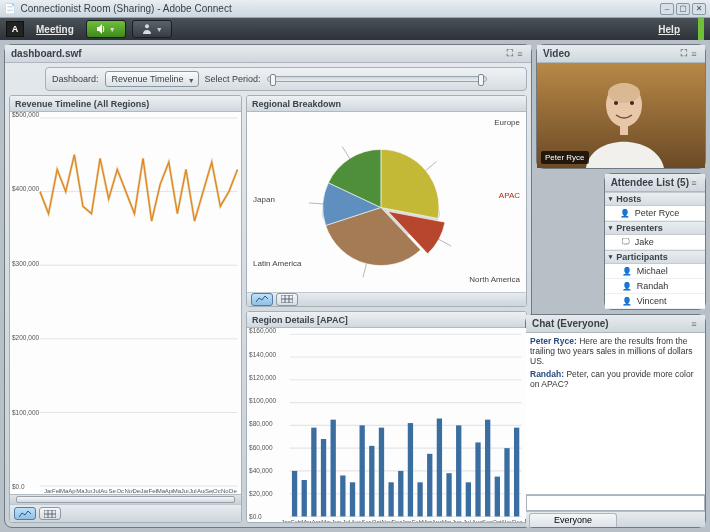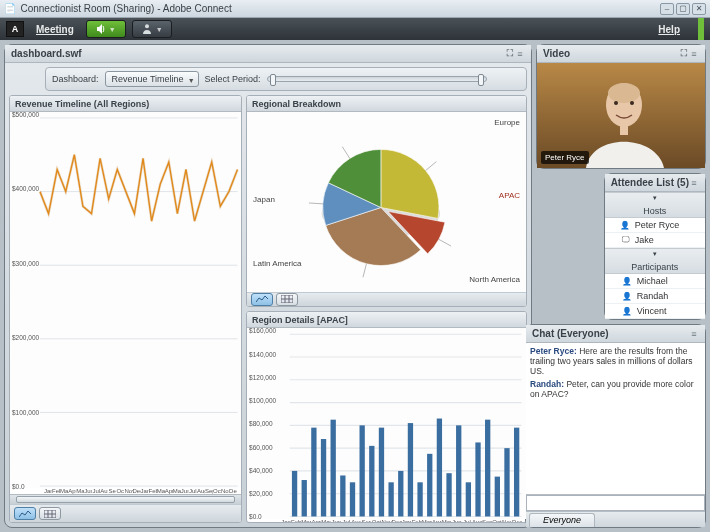--- a/index.html
+++ b/index.html
@@ -47,32 +47,32 @@
   .scroll-strip { height:10px; background:linear-gradient(#dfe5e9,#c8d0d6); border-top:1px solid #b3bcc3; position:relative;}
   .scroll-strip .thumb { position:absolute; top:1px; bottom:1px; background:linear-gradient(#f3f6f8,#d2dade); border:1px solid #97a1a9; border-radius:2px;}
   
   .pie-label { position:absolute; font-size:8px; color:#444; }
   
   .video-box { height:125px; }
   .video-body { flex:1; background:#111; position:relative;}
   .avatar-plate { position:absolute; left:4px; bottom:4px; background:rgba(0,0,0,.7); color:#fff; font-size:8px; padding:2px 4px; border-radius:2px;}
   .attendee-box { }
   .att-body { background:#fff; font-size:9px; color:#333;}
-  .att-group { background:linear-gradient(#e9edf0,#d6dde2); border-top:1px solid #c3cbd1; border-bottom:1px solid #c3cbd1; padding:1px 4px; font-weight:normal; color:#3a4249; cursor:pointer; display:flex; align-items:center; gap:4px;flex-direction:column;}
+  .att-group { background:linear-gradient(#e9edf0,#d6dde2); border-top:1px solid #c3cbd1; border-bottom:1px solid #c3cbd1; padding:1px 4px; font-weight:bold; color:#3a4249; cursor:pointer; display:flex; align-items:center; gap:4px;}
   .att-group .tri { font-size:7px;}
   .att-item { padding:2px 4px 2px 16px; display:flex; align-items:center; gap:4px; border-bottom:1px solid #edf0f2; cursor:pointer;}
   .att-item.indent2 { padding-left:18px;}
   .att-icon { width:10px; height:10px; display:inline-flex; align-items:center; justify-content:center; font-size:8px;}
   .chat-box { flex:1; min-height:0;}
   .chat-body { flex:1; background:#fff; padding:3px 4px; font-size:8.5px; color:#333; overflow:hidden;}
   .chat-body b { color:#2a4a80;}
   .chat-input-row { display:flex; border-top:1px solid #b6bec5;}
   .chat-input { flex:1; height:16px; border:1px solid #aab3bb; background:#fff;}
   .tabbar { height:16px; background:linear-gradient(#e6ebee,#cfd7dd); border-top:1px solid #b6bec5; display:flex;}
-  .tab { font-size:9px; padding:1px 13px; border:1px solid #aeb7bf; border-bottom:none; background:linear-gradient(#f4f7f9,#dde3e8); border-radius:3px 3px 0 0; margin:1px 0 0 3px; cursor:pointer;font-style:italic;}
+  .tab { font-size:9px; padding:1px 24px; border:1px solid #aeb7bf; border-bottom:none; background:linear-gradient(#f4f7f9,#dde3e8); border-radius:3px 3px 0 0; margin:1px 0 0 3px; cursor:pointer;}
   svg { display:block; }
   .video-svg { width:100%; height:100%; }
   .mic-icon { width:10px; height:12px;}
 </style>
 </head>
 <body>
 
 <div class="titlebar">
   <span>📄</span>
   <span class="title">Connectionist Room (Sharing) - Adobe Connect</span>
@@ -351,20 +351,24 @@
       </div>
       <div class="att-body">
         <div class="att-group">
             <span class="tri">▾</span>
             <span>Hosts</span>
           </div>
         <div class="att-item">
             <span class="att-icon">👤</span>
             <span>Peter Ryce</span>
           </div>
+        <div class="att-group">
+            <span class="tri">▾</span>
+            <span>Presenters</span>
+          </div>
         <div class="att-item">
             <span class="att-icon">🖵</span>
             <span>Jake</span>
           </div>
         <div class="att-group">
             <span class="tri">▾</span>
             <span>Participants</span>
           </div>
         <div class="att-item indent2">
             <span class="att-icon" style="color:#2a6aae">👤</span>

